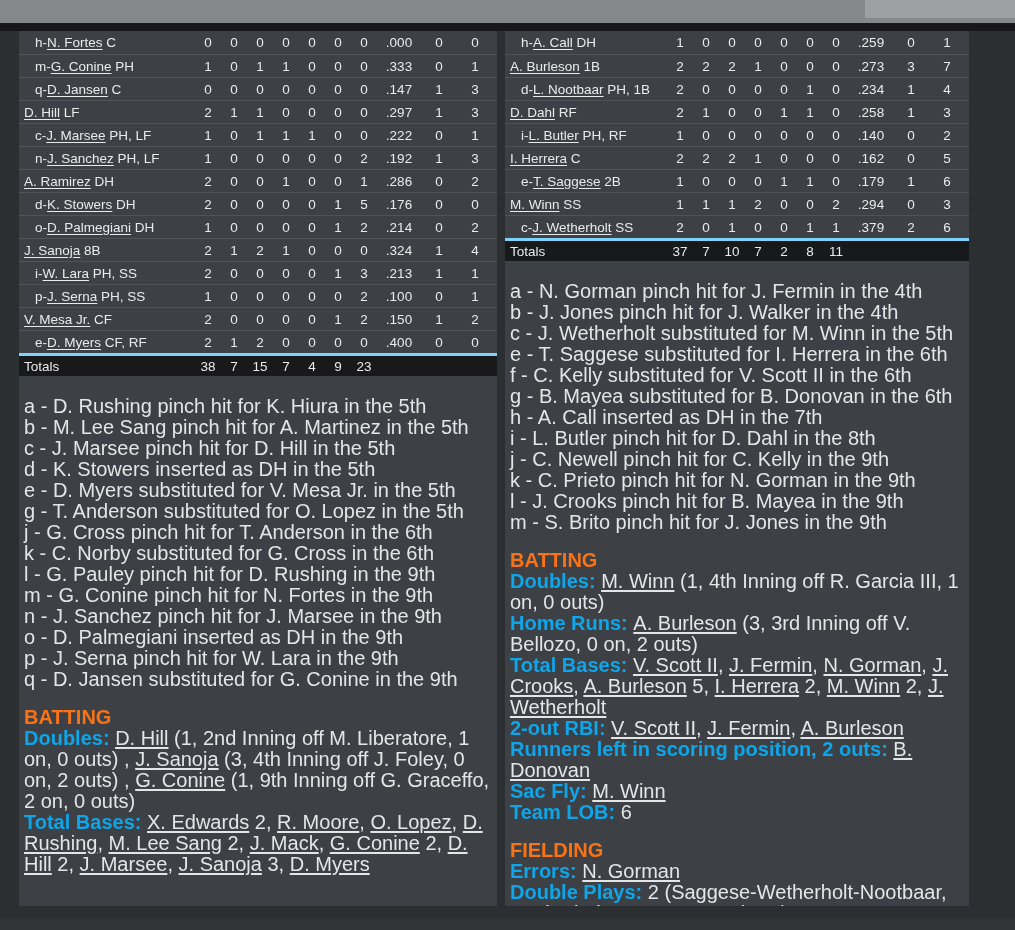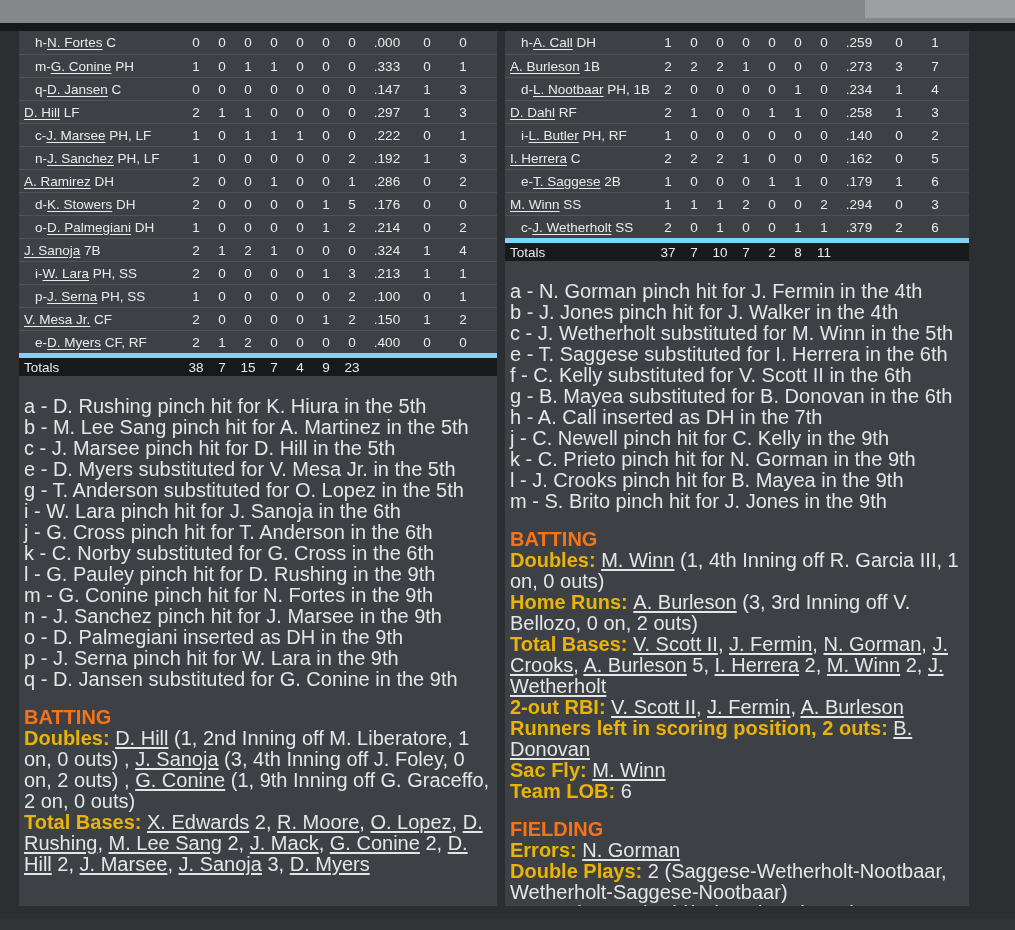--- a/index.html
+++ b/index.html
@@ -14,37 +14,37 @@
   .header-band{position:absolute;left:0;top:23px;width:1015px;height:8px;background:#16181a;}
   .footer-strip{position:absolute;left:0;top:918px;width:1015px;height:12px;background:#303437;}
 
   .panel{position:absolute;top:31px;height:875px;background:#3d4145;overflow:hidden;color:#e9eaeb;}
   #panel-left{left:19px;width:478px;}
   #panel-right{left:505px;width:464px;}
 
   
   .btable{width:100%;}
   .row{display:flex;align-items:center;height:23px;font-size:13.5px;
-       border-top:1px solid #505458;box-sizing:border-box;padding-right:16px;}
+       border-top:1px solid #505458;box-sizing:border-box;padding-right:4px;}
   .btable .row:first-child{border-top:none;}
-  .row.totals{background:#17191b;border-top:5px solid #7dd3fc;}
+  .row.totals{background:#17191b;border-top:3px solid #7dd3fc;}
   .name{flex:1;padding-left:5px;white-space:nowrap;overflow:hidden;}
   .row.indent .name{padding-left:16px;}
   .c  {width:26px;text-align:center;flex:none;}
   .cavg{width:44px;text-align:center;flex:none;}
   .cx {width:36px;text-align:center;flex:none;}
   .u{text-decoration:underline;text-underline-offset:2px;cursor:pointer;}
 
   
   .textwrap{padding:20px 7px 0 5px;font-size:20px;color:#e4e5e6;}
   .note{line-height:21px;white-space:nowrap;}
   .section{margin-top:17px;}
   .sec-title{font-weight:bold;line-height:21px;color:#f97316;}
   .stat-line{line-height:21px;}
-  .stat-label{font-weight:bold;color:#eab308;}
+  .stat-label{font-weight:bold;color:#0ea5e9;}
 </style>
 </head>
 <body>
 
 <div class="topbar">
   <div class="topbar-btn"></div>
 </div>
 <div class="header-band"></div>
 
 <section class="panel" id="panel-left">
@@ -160,21 +160,21 @@
         <div class="c">0</div>
         <div class="c">0</div>
         <div class="c">0</div>
         <div class="c">1</div>
         <div class="c">2</div>
         <div class="cavg">.214</div>
         <div class="cx">0</div>
         <div class="cx">2</div>
       </div>
       <div class="row">
-        <div class="name"><span class="u">J. Sanoja</span><span> 7B</span></div>
+        <div class="name"><span class="u">J. Sanoja</span><span> 8B</span></div>
         <div class="c">2</div>
         <div class="c">1</div>
         <div class="c">2</div>
         <div class="c">1</div>
         <div class="c">0</div>
         <div class="c">0</div>
         <div class="c">0</div>
         <div class="cavg">.324</div>
         <div class="cx">1</div>
         <div class="cx">4</div>
@@ -243,23 +243,23 @@
         <div class="cavg"></div>
         <div class="cx"></div>
         <div class="cx"></div>
       </div>
     </div>
   <div class="textwrap">
     <div>
         <div class="note">a - D. Rushing pinch hit for K. Hiura in the 5th</div>
         <div class="note">b - M. Lee Sang pinch hit for A. Martinez in the 5th</div>
         <div class="note">c - J. Marsee pinch hit for D. Hill in the 5th</div>
+        <div class="note">d - K. Stowers inserted as DH in the 5th</div>
         <div class="note">e - D. Myers substituted for V. Mesa Jr. in the 5th</div>
         <div class="note">g - T. Anderson substituted for O. Lopez in the 5th</div>
-        <div class="note">i - W. Lara pinch hit for J. Sanoja in the 6th</div>
         <div class="note">j - G. Cross pinch hit for T. Anderson in the 6th</div>
         <div class="note">k - C. Norby substituted for G. Cross in the 6th</div>
         <div class="note">l - G. Pauley pinch hit for D. Rushing in the 9th</div>
         <div class="note">m - G. Conine pinch hit for N. Fortes in the 9th</div>
         <div class="note">n - J. Sanchez pinch hit for J. Marsee in the 9th</div>
         <div class="note">o - D. Palmegiani inserted as DH in the 9th</div>
         <div class="note">p - J. Serna pinch hit for W. Lara in the 9th</div>
         <div class="note">q - D. Jansen substituted for G. Conine in the 9th</div>
       </div>
     <div>
@@ -407,20 +407,21 @@
     </div>
   <div class="textwrap">
     <div>
         <div class="note">a - N. Gorman pinch hit for J. Fermin in the 4th</div>
         <div class="note">b - J. Jones pinch hit for J. Walker in the 4th</div>
         <div class="note">c - J. Wetherholt substituted for M. Winn in the 5th</div>
         <div class="note">e - T. Saggese substituted for I. Herrera in the 6th</div>
         <div class="note">f - C. Kelly substituted for V. Scott II in the 6th</div>
         <div class="note">g - B. Mayea substituted for B. Donovan in the 6th</div>
         <div class="note">h - A. Call inserted as DH in the 7th</div>
+        <div class="note">i - L. Butler pinch hit for D. Dahl in the 8th</div>
         <div class="note">j - C. Newell pinch hit for C. Kelly in the 9th</div>
         <div class="note">k - C. Prieto pinch hit for N. Gorman in the 9th</div>
         <div class="note">l - J. Crooks pinch hit for B. Mayea in the 9th</div>
         <div class="note">m - S. Brito pinch hit for J. Jones in the 9th</div>
       </div>
     <div>
         <div class="section">
           <div class="sec-title">BATTING</div>
           <div class="stat-line"><span class="stat-label">Doubles: </span><span class="u">M. Winn</span><span> (1, 4th Inning off R. Garcia III, 1 on, 0 outs)</span></div>
           <div class="stat-line"><span class="stat-label">Home Runs: </span><span class="u">A. Burleson</span><span> (3, 3rd Inning off V. Bellozo, 0 on, 2 outs)</span></div>

